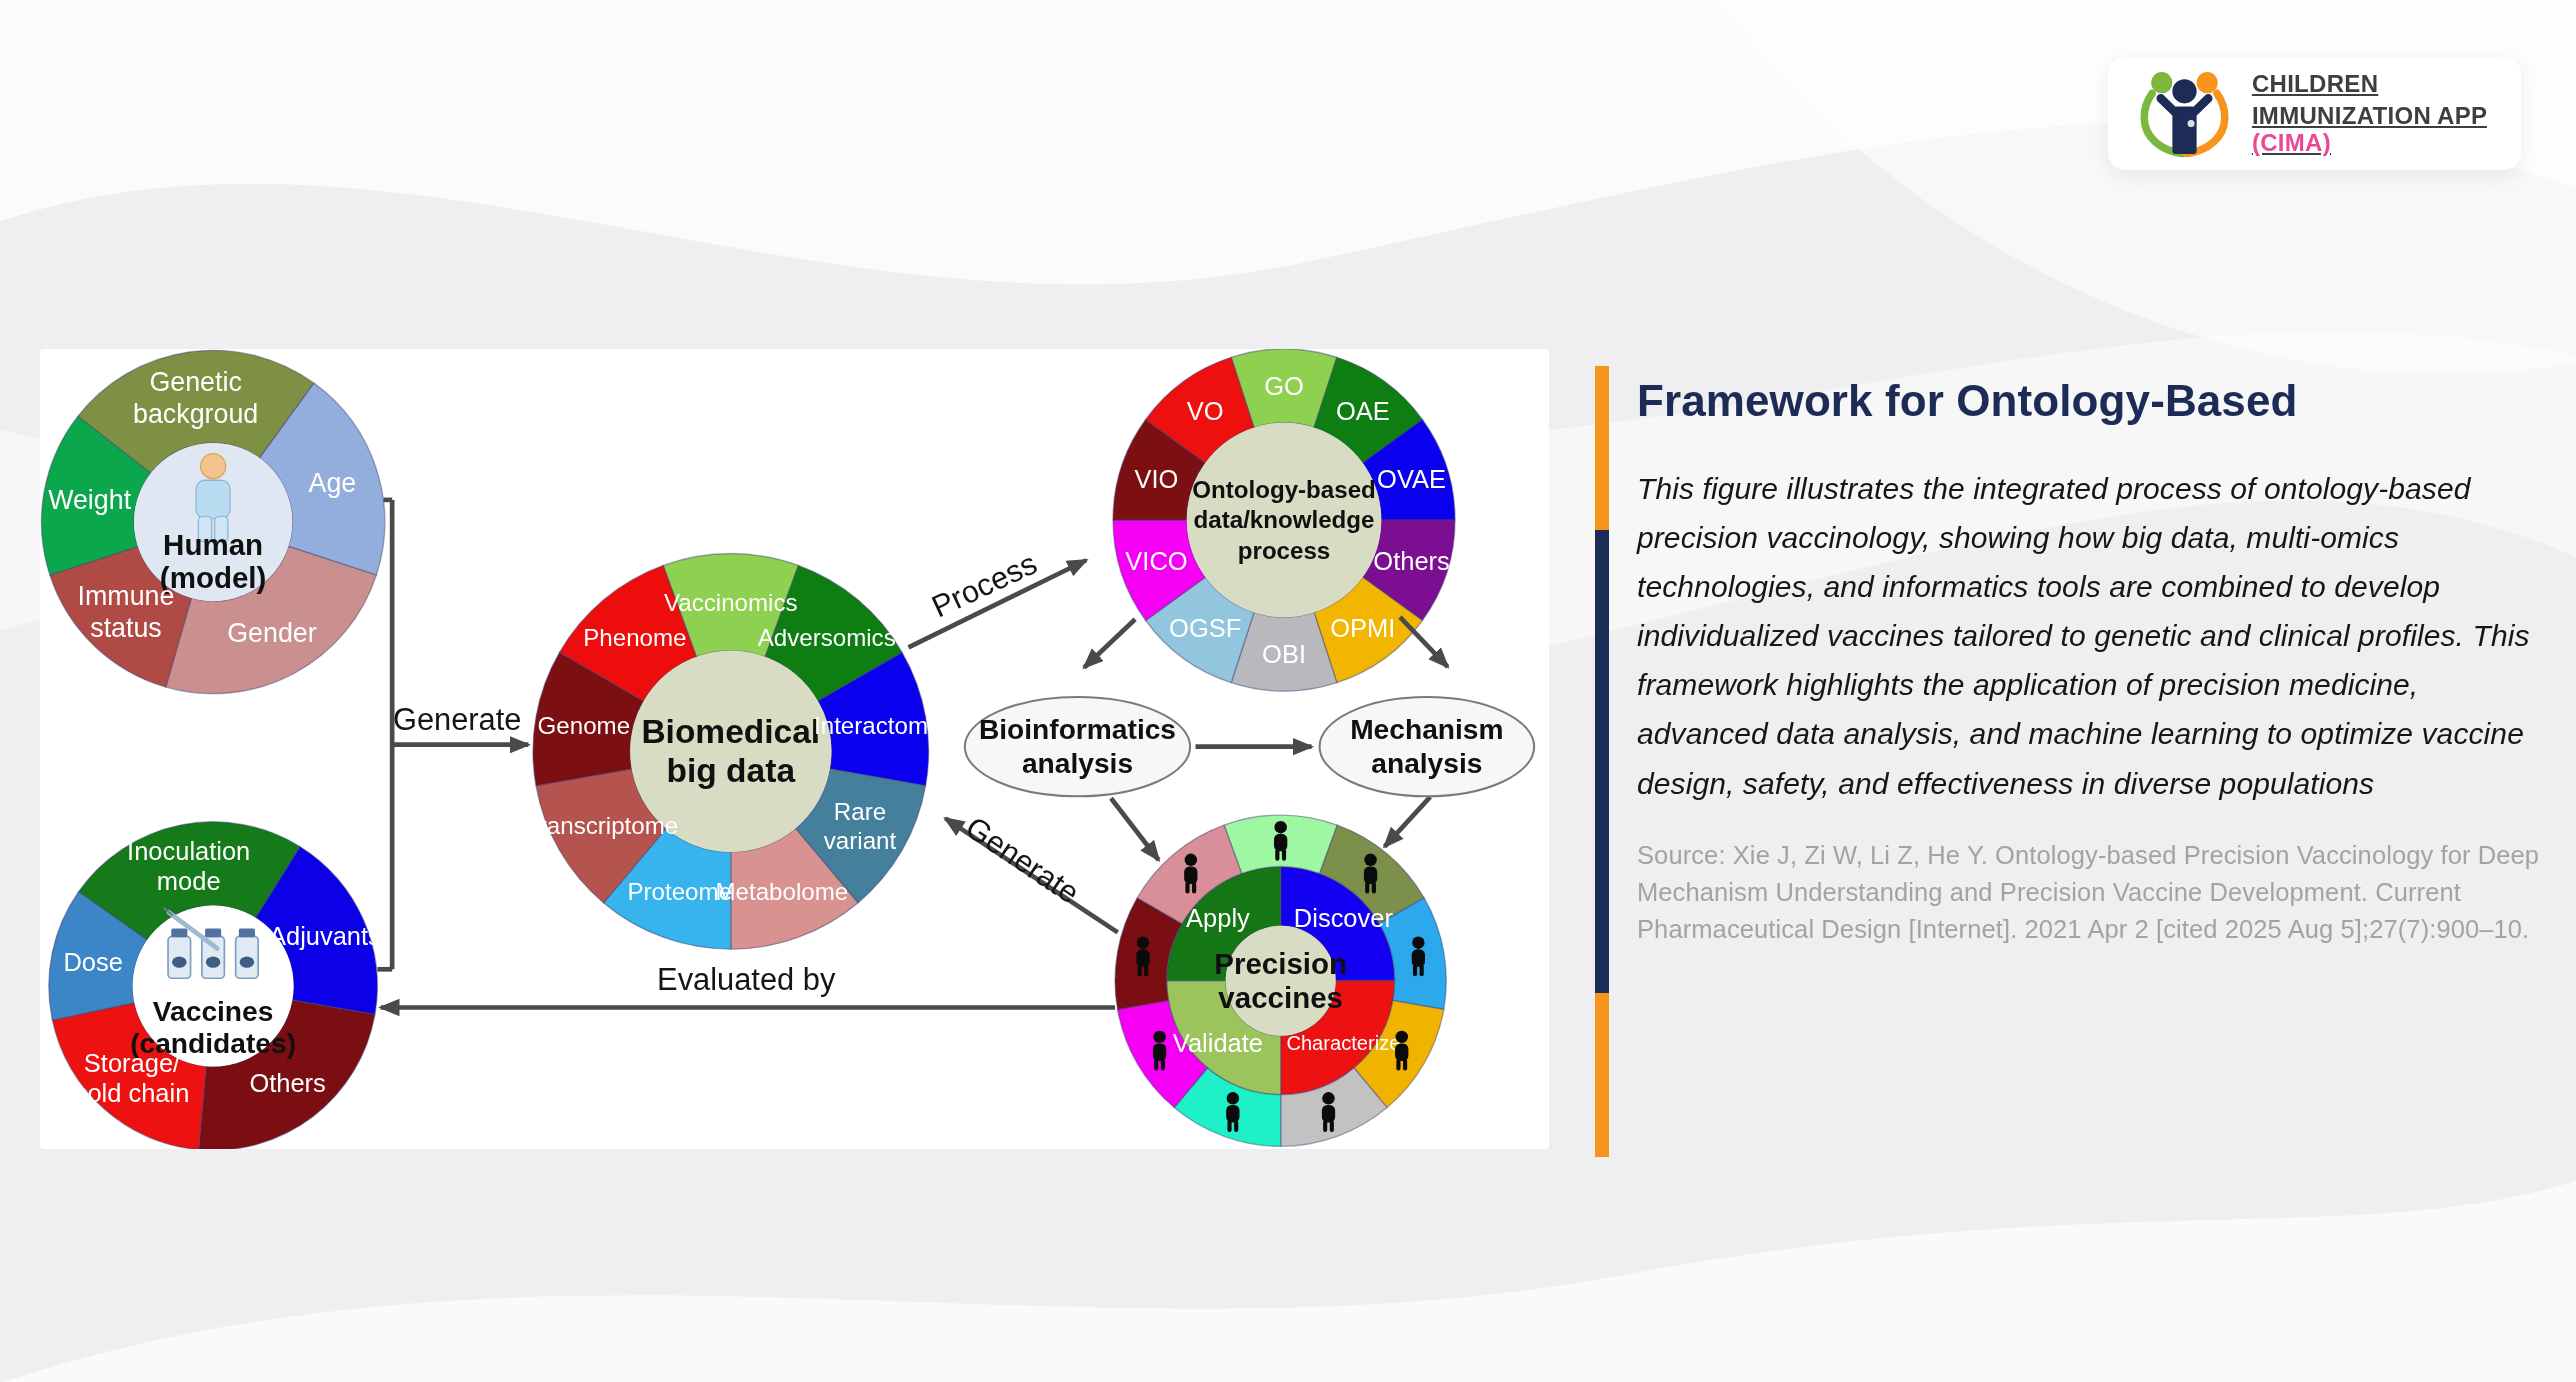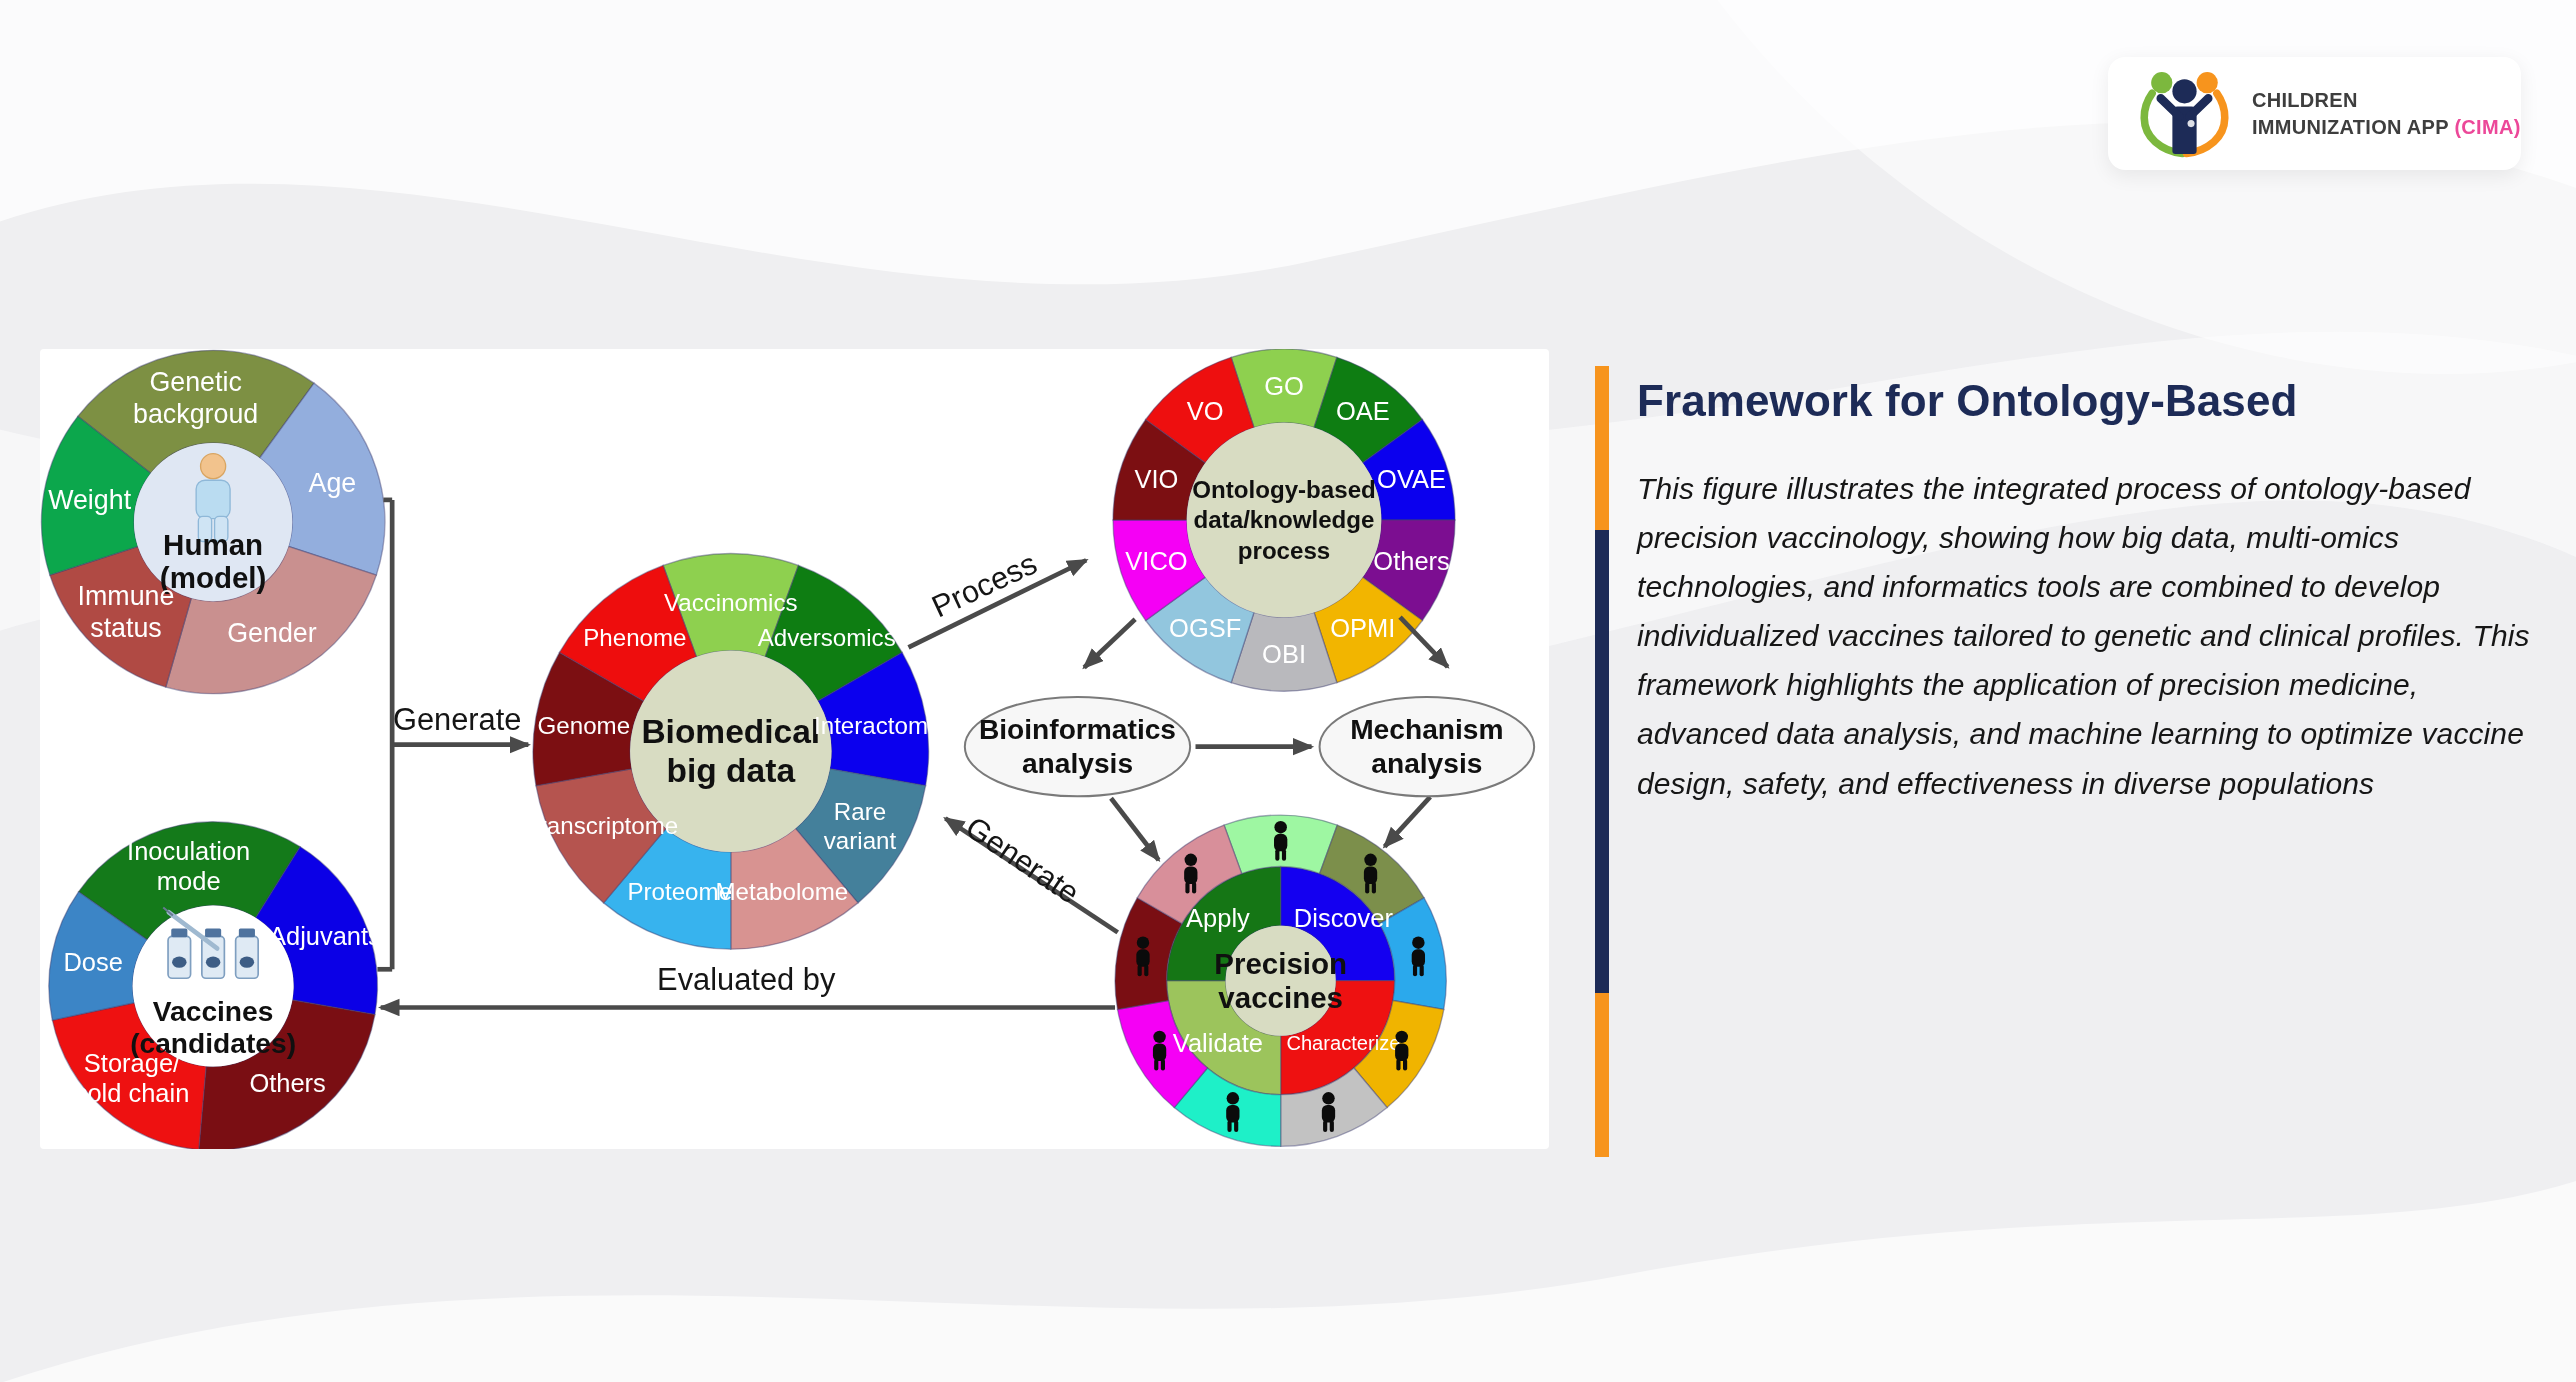--- a/index.html
+++ b/index.html
@@ -4,21 +4,21 @@
 <style>
   html,body{margin:0;padding:0;}
   body{width:2576px;height:1383px;overflow:hidden;font-family:"Liberation Sans",sans-serif;background:#efeff1;}
   .canvas{position:relative;width:2576px;height:1383px;}
   .bg-waves{position:absolute;inset:0;width:100%;height:100%;}
   
   .logo-card{position:absolute;left:2108px;top:57px;width:413px;height:113px;background:#ffffff;
     border-radius:17.4px;box-shadow:0 5.4px 20px rgba(0,0,0,0.07);display:flex;align-items:center;gap:17.4px;padding-left:25.5px;box-sizing:border-box;}
   .logo-mark{flex:0 0 auto;}
   .logo-text{display:flex;flex-direction:column;gap:4px;}
-  .logo-line{font-size:20px;font-weight:700;color:#3e3e3e;letter-spacing:0.3px;line-height:1.15;}
+  .logo-line{font-size:24px;font-weight:700;color:#3e3e3e;letter-spacing:0.3px;line-height:1.15;text-decoration:underline;}
   .logo-cima{color:#ec4899;}
   
   .figure-panel{position:absolute;left:40px;top:349px;width:1509px;height:800px;background:#ffffff;border-radius:4px;}
   .figure-panel svg{position:absolute;inset:0;width:100%;height:100%;font-family:"Liberation Sans",sans-serif;}
   
   .right-panel{position:absolute;left:1595px;top:366px;width:939px;}
   .bar{position:absolute;left:0;width:14px;}
   .bar-orange-top{top:0;height:164px;background:#f7941d;}
   .bar-navy{top:164px;height:463px;background:#1d2b57;}
   .bar-orange-bottom{top:627px;height:164px;background:#f7941d;}
@@ -273,17 +273,18 @@
 
   <div class="right-panel">
     <div class="bar bar-orange-top"></div>
     <div class="bar bar-navy"></div>
     <div class="bar bar-orange-bottom"></div>
     <div class="panel-text">
       <div class="panel-title">
         <div>Framework for Ontology-Based</div>
       </div>
       <div class="panel-body">This figure illustrates the integrated process of ontology-based precision vaccinology, showing how big data, multi-omics technologies, and informatics tools are combined to develop individualized vaccines tailored to genetic and clinical profiles. This framework highlights the application of precision medicine, advanced data analysis, and machine learning to optimize vaccine design, safety, and effectiveness in diverse populations</div>
+      <div class="panel-source">Source: Xie J, Zi W, Li Z, He Y. Ontology-based Precision Vaccinology for Deep Mechanism Understanding and Precision Vaccine Development. Current Pharmaceutical Design [Internet]. 2021 Apr 2 [cited 2025 Aug 5];27(7):900–10.</div>
     </div>
   </div>
 
 </div>
 
 
 </body></html>

